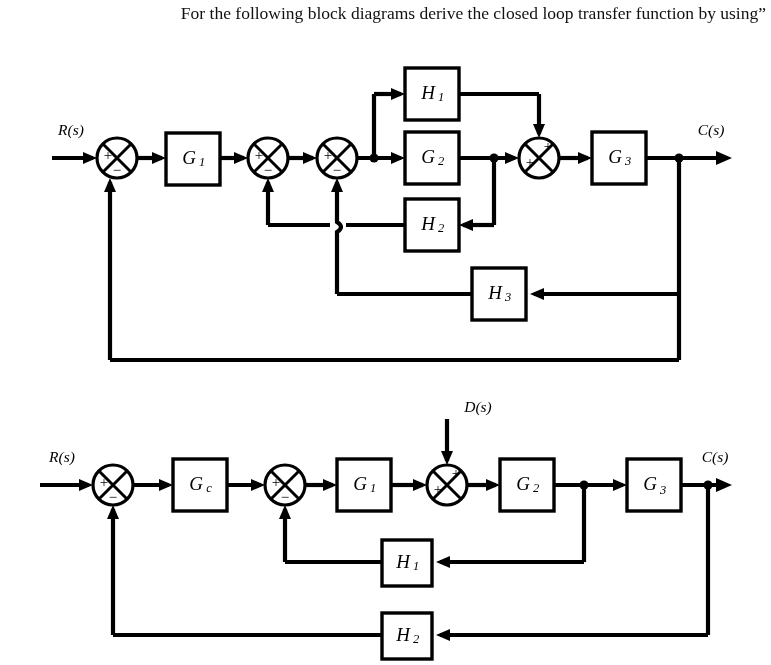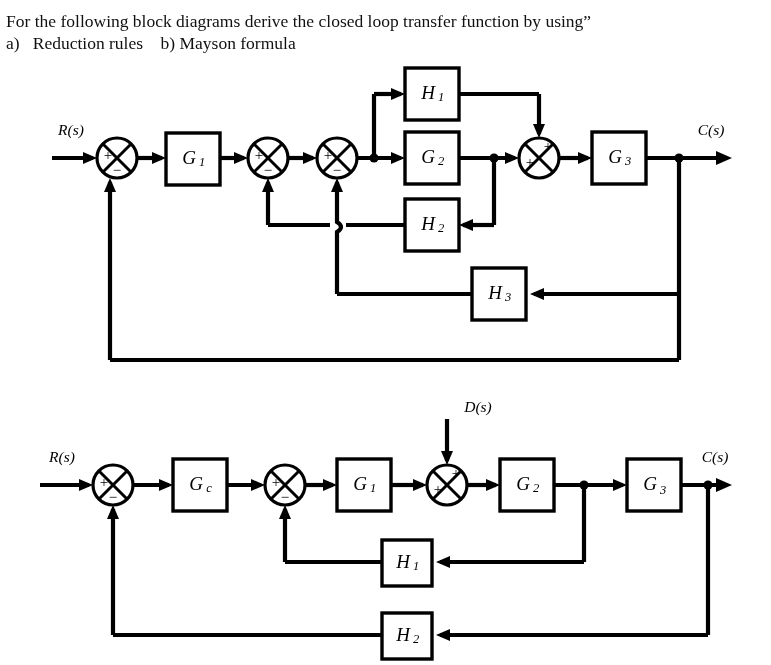--- a/index.html
+++ b/index.html
@@ -14,22 +14,23 @@
     position: relative;
     font-family: "Liberation Serif", "DejaVu Serif", serif;
     color: #000000;
     overflow: hidden;
   }
 
   
   #question-header {
     position: absolute;
     left: 6px;
-    top: 10px;
+    top: 2px;
     width: 760px;
+    text-align: right;
   }
   .q-line {
     font-size: 17.5px;
     line-height: 22px;
     white-space: pre;
     color: #111111;
   }
   .q-line-b {
     font-size: 17.5px;
     line-height: 22px;
@@ -105,21 +106,20 @@
     fill: #000000;
     text-anchor: middle;
     dominant-baseline: middle;
   }
 </style>
 </head>
 <body>
 
 <div id="question-header">
   <div class="q-line">For the following block diagrams derive the closed loop transfer function by using”</div>
-  <div class="q-line-b">a)   Reduction rules    b) Mayson formula</div>
 </div>
 
 <div class="diagram">
 <svg width="771" height="665" viewBox="0 0 771 665" xmlns="http://www.w3.org/2000/svg">
 
   <line class="wire" x1="52" y1="158" x2="93" y2="158"></line>
   <polygon class="arrowhead" points="97,158 83,152 83,164"></polygon>
 
   <line class="wire" x1="137" y1="158" x2="162" y2="158"></line>
   <polygon class="arrowhead" points="166,158 152,152 152,164"></polygon>

